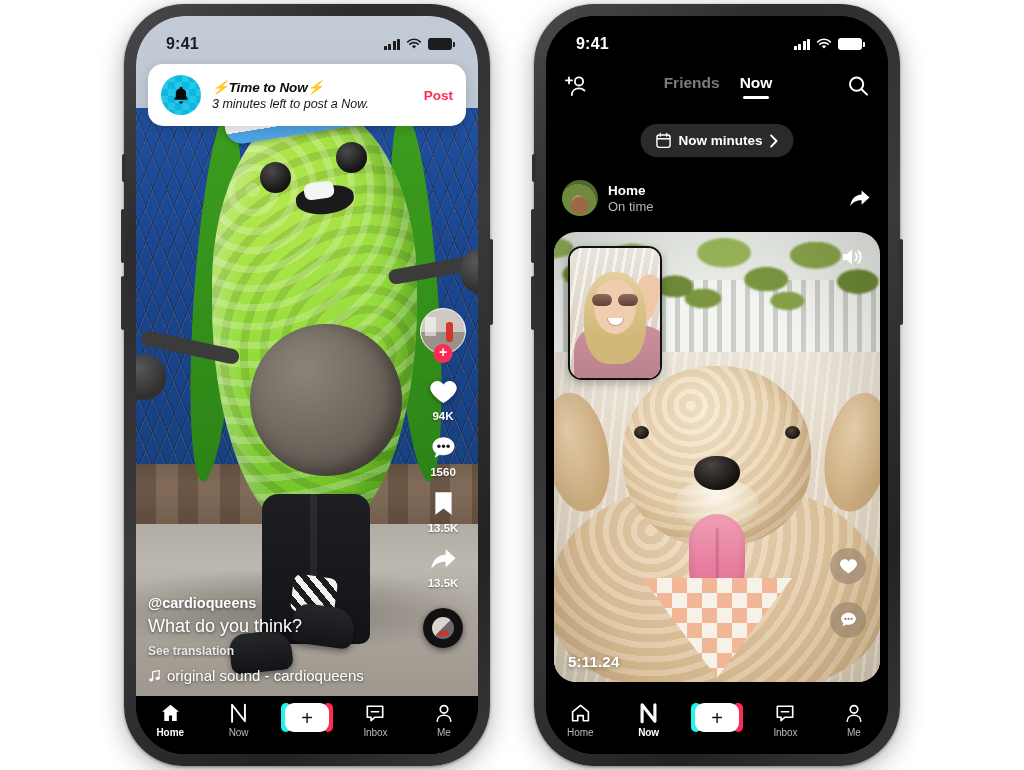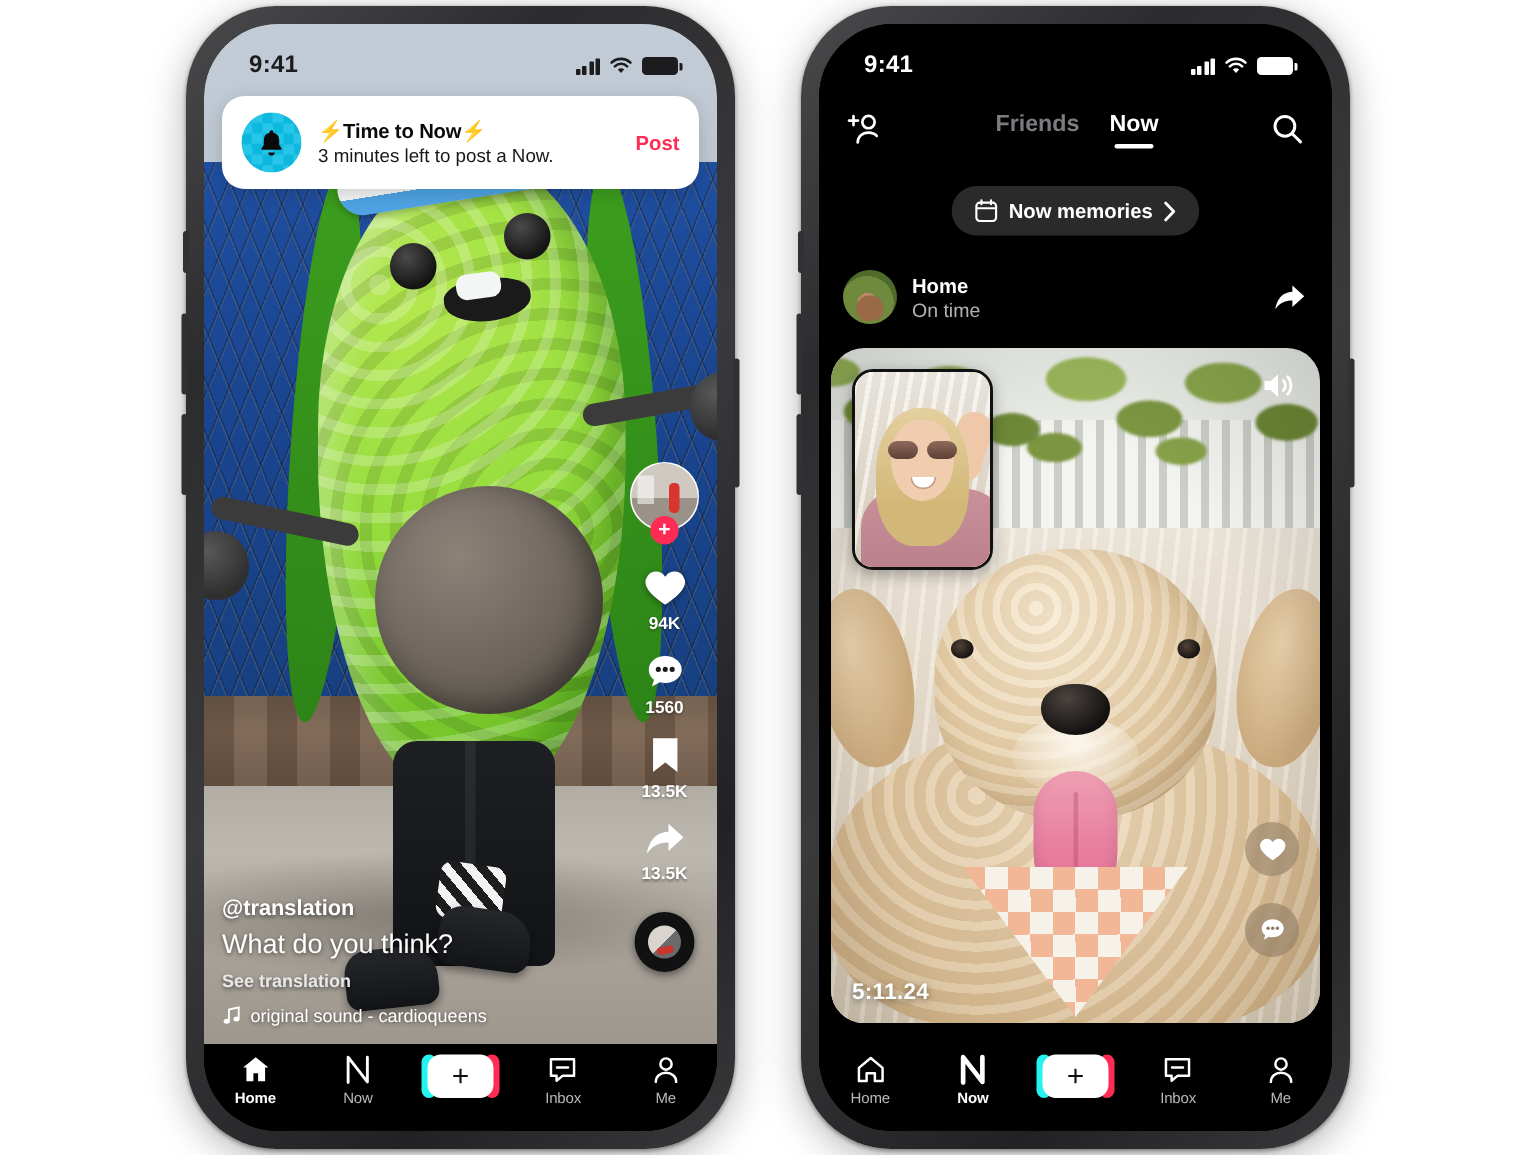--- a/index.html
+++ b/index.html
@@ -146,21 +146,21 @@
     position:absolute; left:12px; right:12px; top:48px; height:62px;
     background:#fff; border-radius:15px;
     display:flex; align-items:center; padding:0 13px; gap:11px;
     box-shadow:0 3px 12px rgba(0,0,0,.16); z-index:30;
   }
   .notif-av{ width:40px; height:40px; border-radius:50%; flex:none; overflow:hidden; position:relative;
     background:
       repeating-conic-gradient(#27c6e8 0 25%, #0db8de 0 50%) 0 0/14px 14px,
       #19bede; }
   .notif-av svg{ position:absolute; left:50%; top:50%; transform:translate(-50%,-50%); }
-  .notif-txt{ flex:1; min-width:0; }
+  .notif-txt{ flex:1; min-width:0;font-style:italic; }
   .notif-title{ font-size:13.5px; font-weight:bold; color:#0a0a0a; white-space:nowrap; letter-spacing:-.1px; }
   .notif-sub{ font-size:12.5px; color:#17171a; margin-top:2px; white-space:nowrap; }
   .notif-post{ font-size:13.5px; font-weight:bold; color:#fe2c55; flex:none; padding-left:6px; }
 
   
   .rail{ position:absolute; right:7px; top:292px; width:56px; z-index:20;
     display:flex; flex-direction:column; align-items:center; }
   .rail-av{ position:relative; width:46px; height:46px; margin-bottom:22px; }
   .rail-av .pic{ width:46px; height:46px; border-radius:50%; border:1.5px solid #fff; overflow:hidden;
     background:linear-gradient(#cfc9c2 0 52%, #9a9289 52% 100%); position:relative; }
@@ -181,21 +181,21 @@
     background:linear-gradient(135deg,#d9d4cd 0 50%,#6b6b6b 50% 100%); }
   .disc .inset:after{ content:""; position:absolute; left:6px; bottom:3px; width:11px; height:5px;
     background:#c9342c; border-radius:2px; transform:rotate(-12deg); }
 
   
   .caption{ position:absolute; left:12px; bottom:70px; width:242px; z-index:20;
     text-shadow:0 1px 3px rgba(0,0,0,.55); }
   .cap-user{ font-size:14.5px; font-weight:bold; color:#fff; }
   .cap-text{ font-size:18px; color:#fff; margin-top:5px; }
   .cap-trans{ font-size:12px; font-weight:bold; color:#e8e8e8; margin-top:7px; }
-  .cap-music{ display:flex; align-items:center; gap:6px; margin-top:9px; font-size:12px; color:#fff; }
+  .cap-music{ display:flex; align-items:center; gap:6px; margin-top:9px; font-size:15px; color:#fff; }
 
   
   .tabbar{ position:absolute; left:0; right:0; bottom:0; height:58px; background:#000;
     display:flex; align-items:flex-start; padding-top:6px; z-index:35; }
   .tab{ flex:1; display:flex; flex-direction:column; align-items:center; gap:3px; }
   .tab .lbl{ font-size:10px; color:#b9b9bd; letter-spacing:-.1px; }
   .tab.active .lbl{ color:#fff; font-weight:bold; }
   .plusbtn{ width:44px; height:29px; border-radius:9px; background:#fff; position:relative; margin-top:1px; }
   .plusbtn:before,.plusbtn:after{ content:""; position:absolute; top:0; width:10px; height:29px; border-radius:9px; z-index:-1; }
   .plusbtn:before{ left:-4px; background:#25f4ee; }
@@ -429,21 +429,21 @@
             </svg>
             <span class="cnt">13.5K</span>
           </div>
 
           <div class="disc">
             <div class="inset"></div>
           </div>
         </div>
 
         <div class="caption">
-          <div class="cap-user">@translation</div>
+          <div class="cap-user">@cardioqueens</div>
           <div class="cap-text">What do you think?</div>
           <div class="cap-trans">See translation</div>
           <div class="cap-music">
             <svg width="13" height="14" viewBox="0 0 14 15">
               <path d="M5 11.3V3.2l7-1.6v8" stroke="#fff" stroke-width="1.3" fill="none"></path>
               <ellipse cx="3.4" cy="11.6" rx="2.2" ry="1.8" fill="#fff"></ellipse>
               <ellipse cx="10.4" cy="10" rx="2.2" ry="1.8" fill="#fff"></ellipse>
             </svg>
             <span>original sound - cardioqueens</span>
           </div>
@@ -532,21 +532,21 @@
             <path d="M15.5 15.2 21 20.6" stroke="#fff" stroke-width="2" stroke-linecap="round"></path>
           </svg>
         </div>
 
         <div class="memories">
           <svg width="16" height="17" viewBox="0 0 18 19">
             <rect x="1.6" y="3.4" width="14.8" height="13.8" rx="2.6" stroke="#fff" stroke-width="1.6" fill="none"></rect>
             <path d="M1.6 7.6h14.8" stroke="#fff" stroke-width="1.6"></path>
             <path d="M5.4 1.6v3M12.6 1.6v3" stroke="#fff" stroke-width="1.6" stroke-linecap="round"></path>
           </svg>
-          <span class="mtxt">Now memories</span>
+          <span class="mtxt">Now minutes</span>
           <svg width="9" height="14" viewBox="0 0 9 14">
             <path d="M1.6 1.4 7 7l-5.4 5.6" stroke="#fff" stroke-width="1.9" fill="none" stroke-linecap="round" stroke-linejoin="round"></path>
           </svg>
         </div>
 
         <div class="post-head">
           <div class="post-av"></div>
           <div>
             <div class="post-name">Home</div>
             <div class="post-sub">On time</div>

